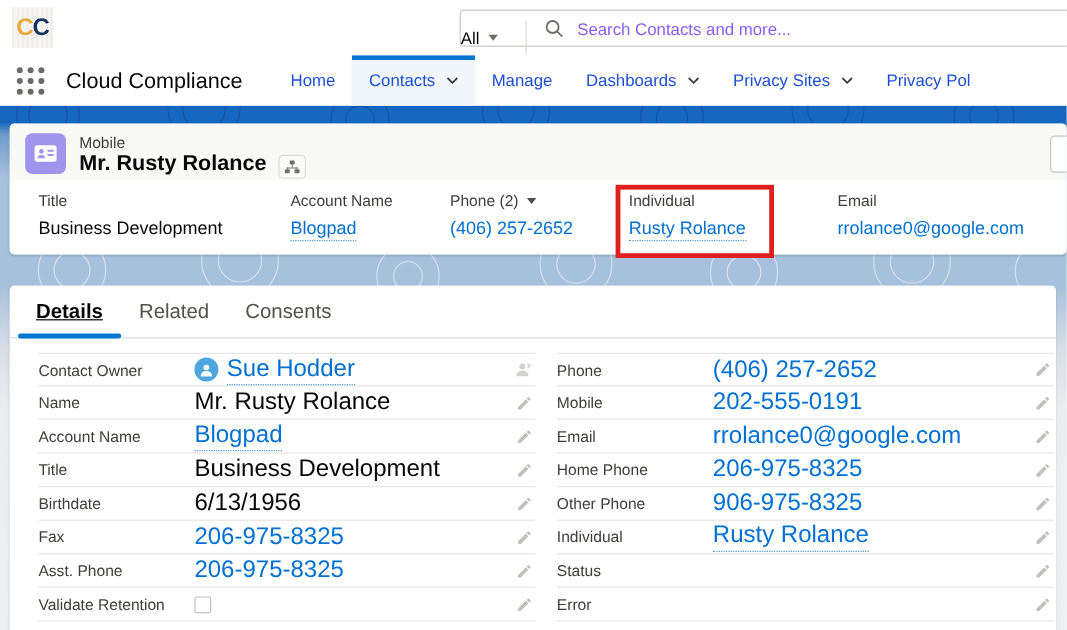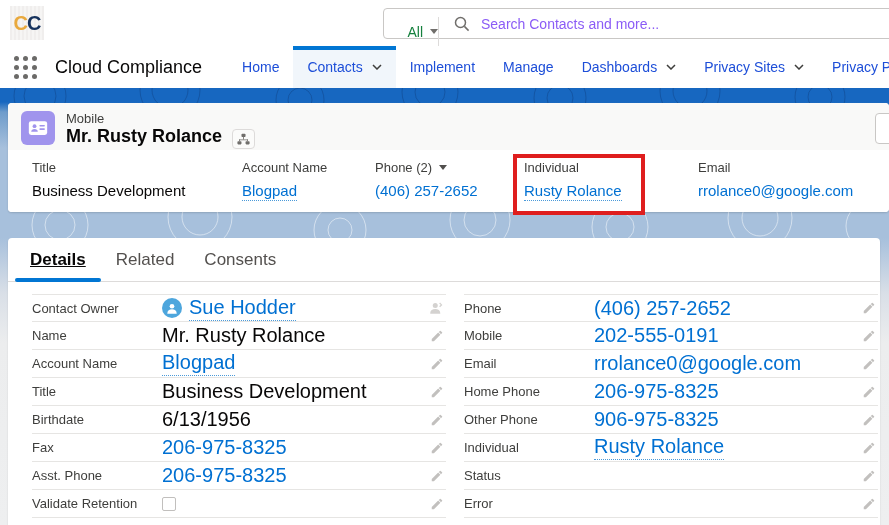--- a/index.html
+++ b/index.html
@@ -10,22 +10,22 @@
   .ghead { position:absolute; top:0; left:0; right:0; height:46px; background:#fff; z-index:3; }
   .logo { position:absolute; left:10px; top:6px; width:34px; height:34px;
           background:repeating-linear-gradient(90deg,#f0eeed 0 2px,#f6f5f4 2px 4px);
           display:flex; align-items:center; justify-content:center;
           font-size:20px; font-weight:700; letter-spacing:-1px; }
   .logo .c1 { color:#E9A93D; } .logo .c2 { color:#16325C; }
   .searchbox { position:absolute; left:383px; top:8px; width:520px; height:31px;
           border:1px solid #C9C7C5; border-radius:4px; background:#fff;
           display:flex; align-items:center; }
   .scope { width:55px; height:100%; border-right:1px solid #DDDBDA;
-          display:flex; align-items:center; justify-content:flex-end; gap:7px;
-          font-size:14px; color:#15803d; cursor:pointer;margin-top:16px; }
+          display:flex; align-items:center; justify-content:flex-start; gap:7px;
+          font-size:14px; color:#000000; cursor:pointer;margin-top:16px; }
   .tri { width:0; height:0; border-left:4px solid transparent; border-right:4px solid transparent;
           border-top:5px solid #706E6B; }
   .s-icon { margin-left:15px; display:flex; }
   .s-ph { margin-left:11px; font-size:14px; color:#8b5cf6; }
 
   
   .nav { position:absolute; top:46px; left:0; right:0; height:42px; background:#fff;
          display:flex; align-items:center; z-index:3; }
   .waffle { margin-left:14px; display:grid; grid-template-columns:repeat(3,5px); gap:4px; cursor:pointer; }
   .waffle i { width:5px; height:5px; border-radius:50%; background:#6B6A68; }
@@ -133,24 +133,20 @@
     <span>Home</span>
 
   </div>
       <div class="nav-item active">
     <span>Contacts</span>
     <span class="chev">
       <svg width="10" height="6" viewBox="0 0 10 6">
             <path d="M1 1l4 4 4-4" fill="none" stroke="#3E3E3C" stroke-width="1.5"></path>
           </svg>
     </span>
-  </div>
-      <div class="nav-item">
-    <span>Implement</span>
-
   </div>
       <div class="nav-item">
     <span>Manage</span>
 
   </div>
       <div class="nav-item">
     <span>Dashboards</span>
     <span class="chev">
       <svg width="10" height="6" viewBox="0 0 10 6">
             <path d="M1 1l4 4 4-4" fill="none" stroke="#3E3E3C" stroke-width="1.5"></path>

